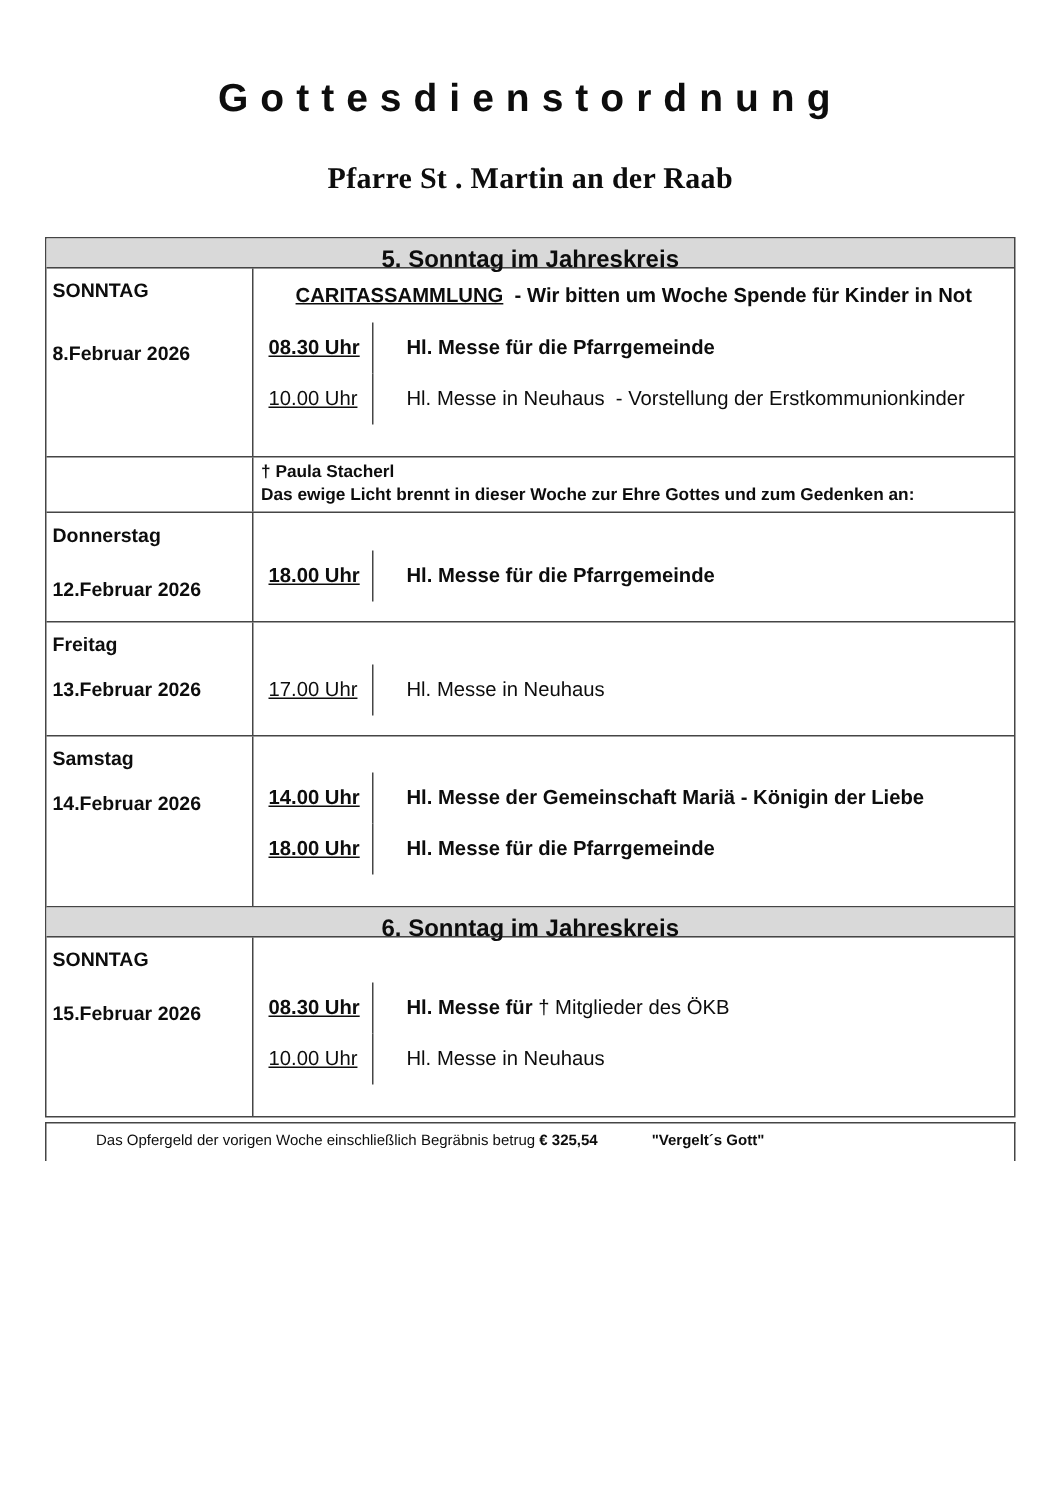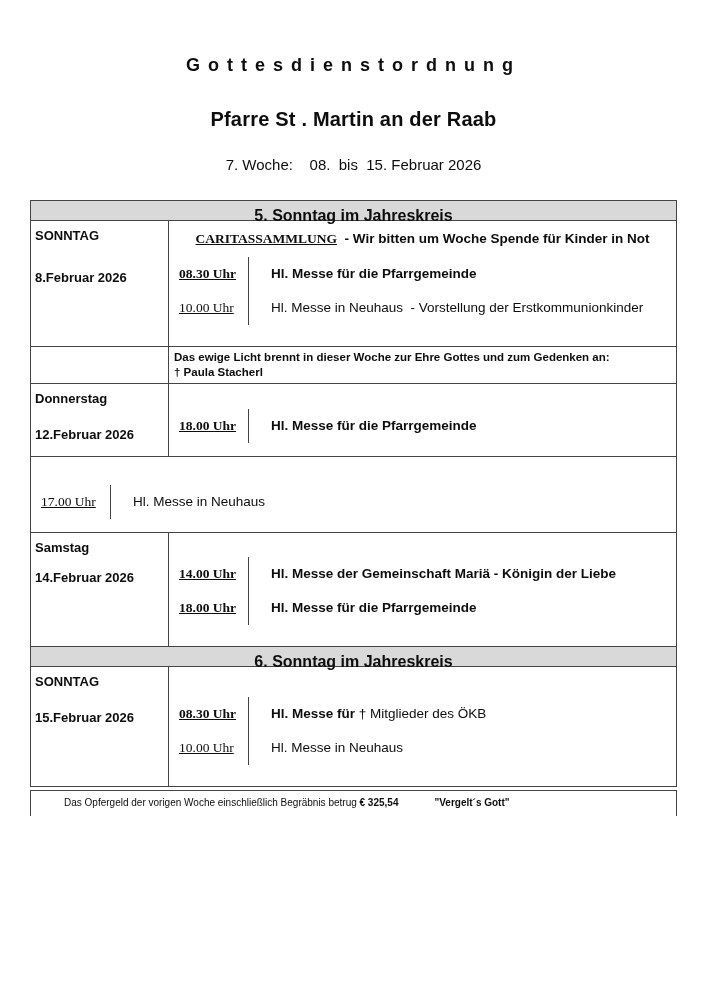--- a/index.html
+++ b/index.html
@@ -10,25 +10,25 @@
   html,body{margin:0;padding:0;background:#ffffff;}
   .page{
     position:relative;
     width:707px;height:1000px;
     background:#ffffff;color:var(--ink);
     font-family:"Liberation Sans", sans-serif;
     overflow:hidden;
   }
   .title{
     margin:50px 0 0;text-align:center;
-    font-size:18px;font-weight:700;letter-spacing:8px;line-height:31px;
+    font-size:26px;font-weight:700;letter-spacing:8px;line-height:31px;
   }
   .parish{
     margin:27px 0 0;text-align:center;
-    font-size:20px;font-weight:700;line-height:23px;letter-spacing:.2px;
+    font-size:20px;font-weight:700;line-height:23px;letter-spacing:.2px;font-family:Liberation Serif, serif;
   }
   .week{
     margin:25px 0 0;text-align:center;
     font-size:15px;line-height:17px;white-space:pre;
   }
   .schedule{
     margin:27px 0 0 30px;width:647px;box-sizing:border-box;
     border:1px solid var(--line);
   }
   .schedule > *{border-bottom:1px solid var(--line);box-sizing:border-box;}
@@ -48,21 +48,21 @@
     flex:0 0 138px;box-sizing:border-box;
     border-right:1px solid var(--line);
     padding:7px 0 0 4px;
   }
   .day,.date{font-size:13px;font-weight:700;line-height:16px;}
   .content-cell{flex:1;overflow:hidden;}
   .note{
     text-align:center;font-weight:700;font-size:13.5px;
     padding-top:9px;line-height:17px;white-space:pre-wrap;
   }
-  .u{text-decoration:underline;font-family:Liberation Serif, serif;}
+  .u{text-decoration:underline;}
   .entries{display:grid;grid-template-columns:79px 1fr;}
   .entry-time{padding:9px 0 9px 10px;font-size:13.5px;line-height:16px;white-space:nowrap;}
   .entry-desc{
     border-left:1px solid var(--line);
     padding:9px 6px 9px 22px;font-size:13.5px;line-height:16px;white-space:pre-wrap;
   }
   .strong{font-weight:700;}
   .memo{padding:3px 0 0 5px;font-weight:700;font-size:11.5px;line-height:15px;}
   .footer-box{
     margin:3px 0 0 30px;width:647px;box-sizing:border-box;
@@ -73,21 +73,20 @@
   .thanks{margin-left:36px;font-weight:700;}
   .amount{font-weight:700;}
 </style>
 </head>
 <body>
 
 <div class="page">
 
   <h1 class="title">Gottesdienstordnung</h1>
   <h2 class="parish">Pfarre St . Martin an der Raab</h2>
-  <div class="week">7. Woche:    08.  bis  15. Februar 2026</div>
 
   <div class="schedule">
 
     <div class="band">5. Sonntag im Jahreskreis</div>
 
     <div class="row r-sun1">
       <div class="day-cell">
         <div class="day">SONNTAG</div>
         <div class="date" style="margin-top:26px">8.Februar 2026</div>
       </div>
@@ -99,40 +98,44 @@
           <div class="entry-time"><span class="u">10.00 Uhr</span></div>
           <div class="entry-desc">Hl. Messe in Neuhaus  - Vorstellung der Erstkommunionkinder</div>
         </div>
       </div>
     </div>
 
     <div class="row r-memo">
       <div class="day-cell"></div>
       <div class="content-cell">
         <div class="memo">
+          <div>† Paula Stacherl</div>
           <div>Das ewige Licht brennt in dieser Woche zur Ehre Gottes und zum Gedenken an:</div>
-          <div>† Paula Stacherl</div>
         </div>
       </div>
     </div>
 
     <div class="row r-thu">
       <div class="day-cell">
         <div class="day">Donnerstag</div>
         <div class="date" style="margin-top:20px">12.Februar 2026</div>
       </div>
       <div class="content-cell">
         <div class="entries" style="margin-top:25px">
           <div class="entry-time strong"><span class="u">18.00 Uhr</span></div>
           <div class="entry-desc strong">Hl. Messe für die Pfarrgemeinde</div>
         </div>
       </div>
     </div>
 
     <div class="row r-fri">
+      <div class="day-cell">
+        <div class="day">Freitag</div>
+        <div class="date" style="margin-top:14px">13.Februar 2026</div>
+      </div>
       <div class="content-cell">
         <div class="entries" style="margin-top:28px">
           <div class="entry-time"><span class="u">17.00 Uhr</span></div>
           <div class="entry-desc">Hl. Messe in Neuhaus</div>
         </div>
       </div>
     </div>
 
     <div class="row r-sat">
       <div class="day-cell">

